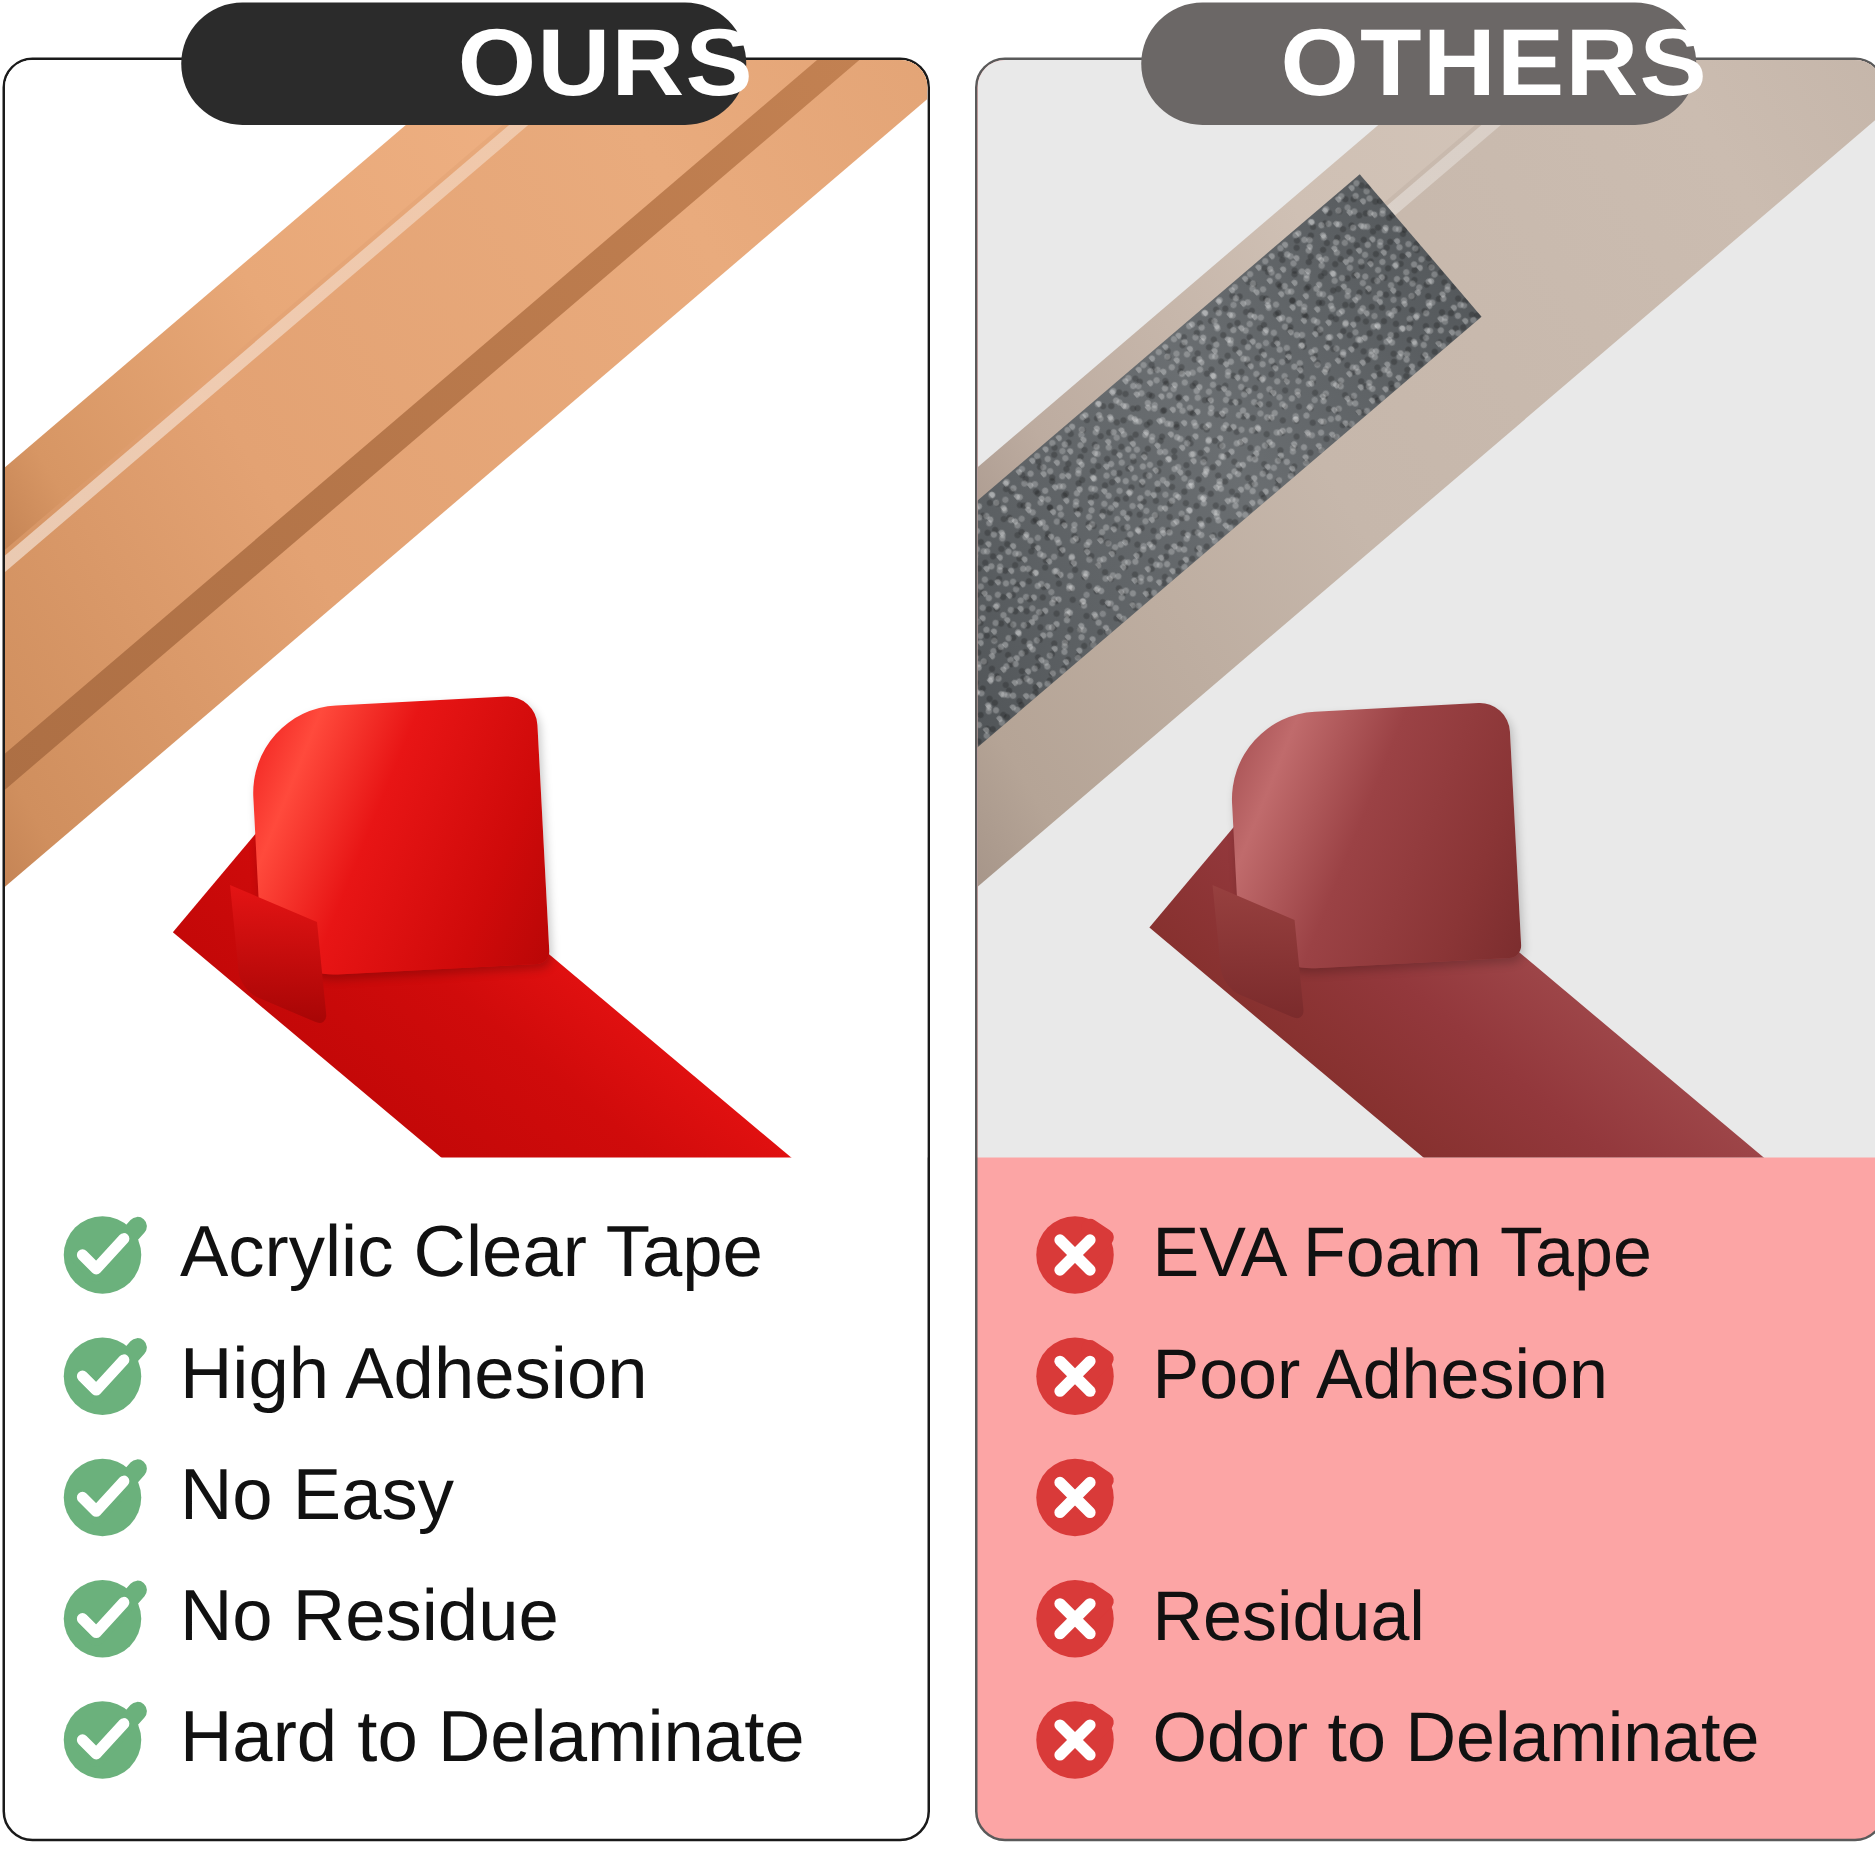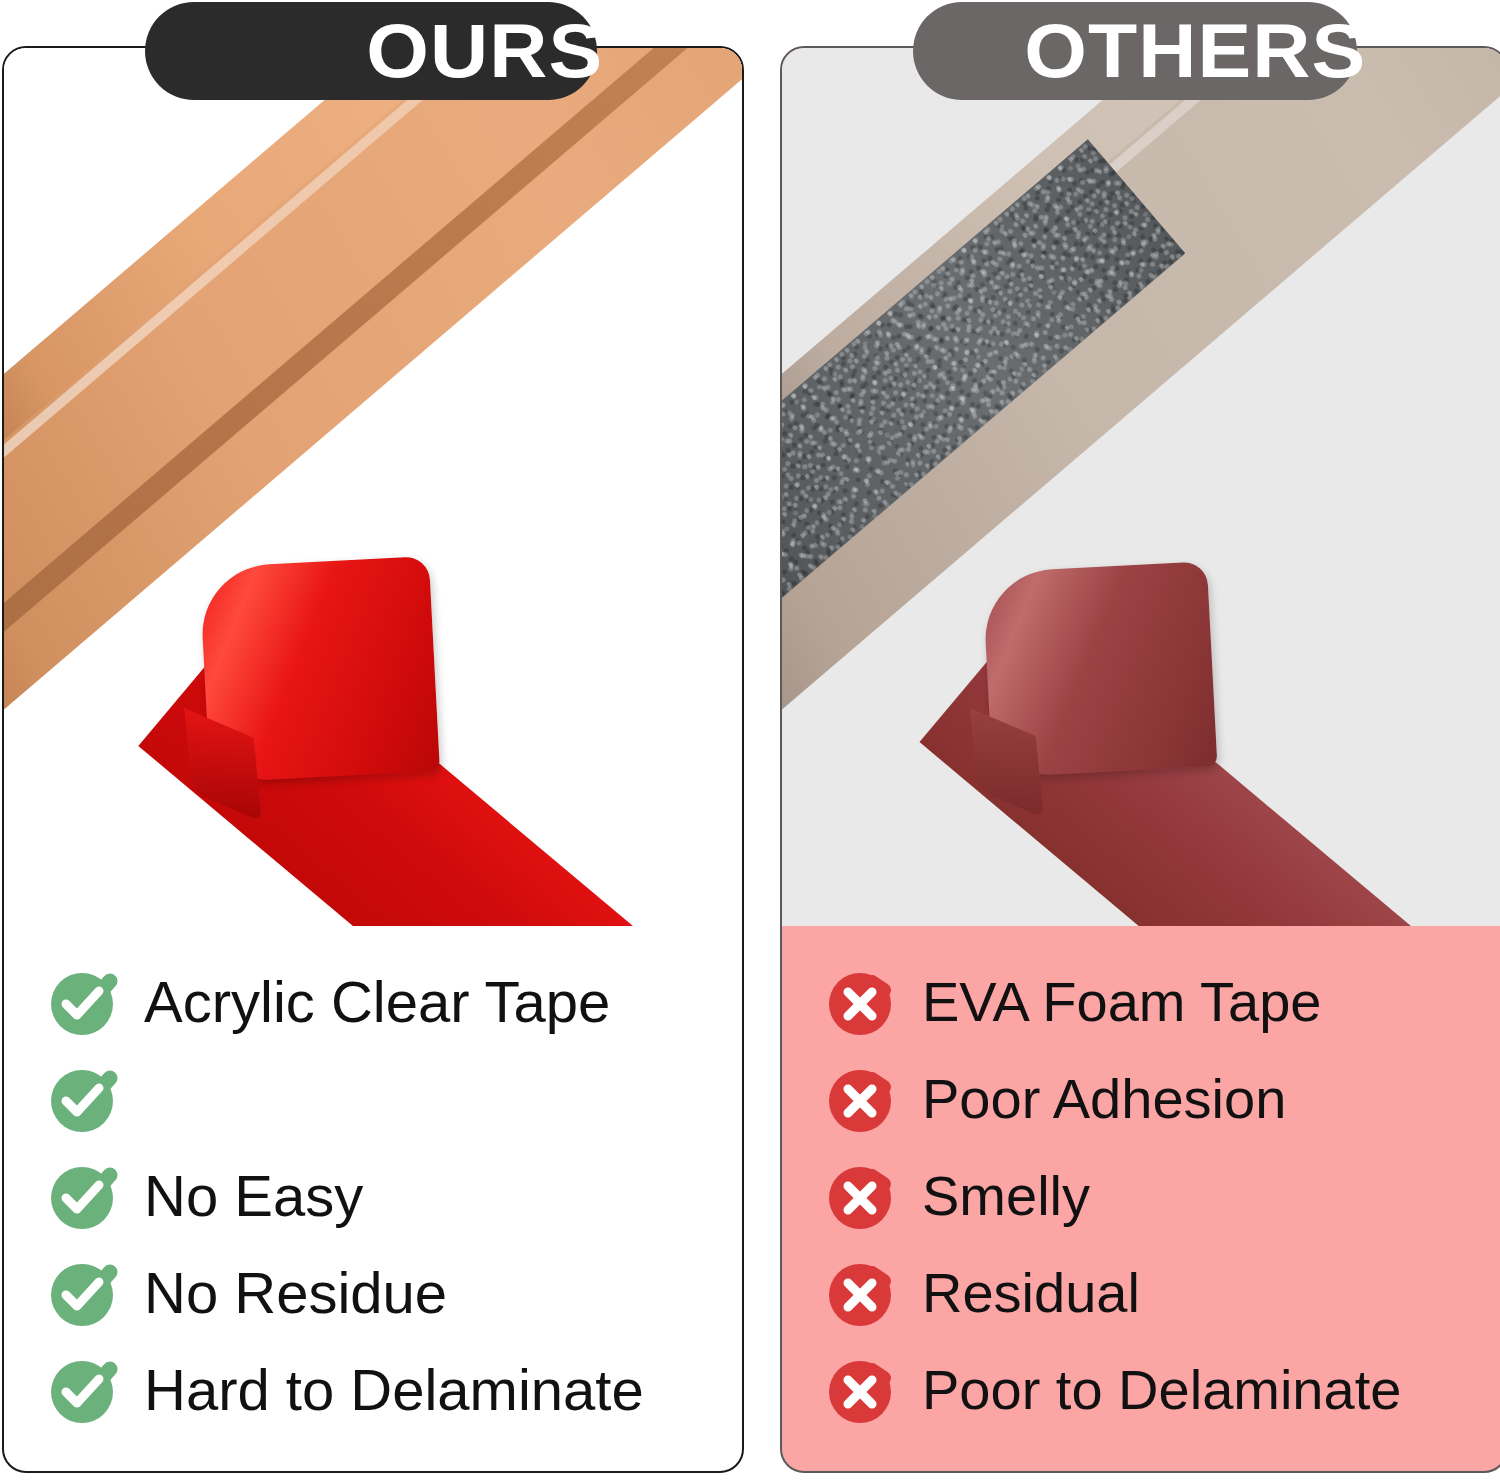--- a/index.html
+++ b/index.html
@@ -294,20 +294,21 @@
       </div>
 
       <div class="feature-row">
         <span class="feature-icon">
           <svg viewBox="0 0 72 72" xmlns="http://www.w3.org/2000/svg">
             <circle cx="36" cy="38" r="31" fill="#6bb17c"></circle>
             <path d="M18 39 L31 52 L64 15" fill="none" stroke="#6bb17c" stroke-width="15" stroke-linecap="round" stroke-linejoin="round"></path>
             <path d="M20 38 L31 49 L53 25" fill="none" stroke="#ffffff" stroke-width="9" stroke-linecap="round" stroke-linejoin="round"></path>
           </svg>
         </span>
+        <span class="feature-label">High Adhesion</span>
       </div>
 
       <div class="feature-row">
         <span class="feature-icon">
           <svg viewBox="0 0 72 72" xmlns="http://www.w3.org/2000/svg">
             <circle cx="36" cy="38" r="31" fill="#6bb17c"></circle>
             <path d="M18 39 L31 52 L64 15" fill="none" stroke="#6bb17c" stroke-width="15" stroke-linecap="round" stroke-linejoin="round"></path>
             <path d="M20 38 L31 49 L53 25" fill="none" stroke="#ffffff" stroke-width="9" stroke-linecap="round" stroke-linejoin="round"></path>
           </svg>
         </span>
@@ -381,21 +382,20 @@
 
       <div class="feature-row">
         <span class="feature-icon">
           <svg viewBox="0 0 72 72" xmlns="http://www.w3.org/2000/svg">
             <circle cx="36" cy="38" r="31" fill="#d93a39"></circle>
             <path d="M48 16 L60 24 L40 44" fill="none" stroke="#d93a39" stroke-width="14" stroke-linecap="round" stroke-linejoin="round"></path>
             <path d="M24 26 L48 50" stroke="#ffffff" stroke-width="9" stroke-linecap="round"></path>
             <path d="M48 26 L24 50" stroke="#ffffff" stroke-width="9" stroke-linecap="round"></path>
           </svg>
         </span>
-        <span class="feature-label">Smelly</span>
       </div>
 
       <div class="feature-row">
         <span class="feature-icon">
           <svg viewBox="0 0 72 72" xmlns="http://www.w3.org/2000/svg">
             <circle cx="36" cy="38" r="31" fill="#d93a39"></circle>
             <path d="M48 16 L60 24 L40 44" fill="none" stroke="#d93a39" stroke-width="14" stroke-linecap="round" stroke-linejoin="round"></path>
             <path d="M24 26 L48 50" stroke="#ffffff" stroke-width="9" stroke-linecap="round"></path>
             <path d="M48 26 L24 50" stroke="#ffffff" stroke-width="9" stroke-linecap="round"></path>
           </svg>
@@ -405,21 +405,21 @@
 
       <div class="feature-row">
         <span class="feature-icon">
           <svg viewBox="0 0 72 72" xmlns="http://www.w3.org/2000/svg">
             <circle cx="36" cy="38" r="31" fill="#d93a39"></circle>
             <path d="M48 16 L60 24 L40 44" fill="none" stroke="#d93a39" stroke-width="14" stroke-linecap="round" stroke-linejoin="round"></path>
             <path d="M24 26 L48 50" stroke="#ffffff" stroke-width="9" stroke-linecap="round"></path>
             <path d="M48 26 L24 50" stroke="#ffffff" stroke-width="9" stroke-linecap="round"></path>
           </svg>
         </span>
-        <span class="feature-label">Poor to Delaminate</span>
+        <span class="feature-label">Odor to Delaminate</span>
       </div>
 
     </div>
   </div>
 
   <div class="badge badge-ours">
     <span>OURS</span>
   </div>
 
   <div class="badge badge-others">

